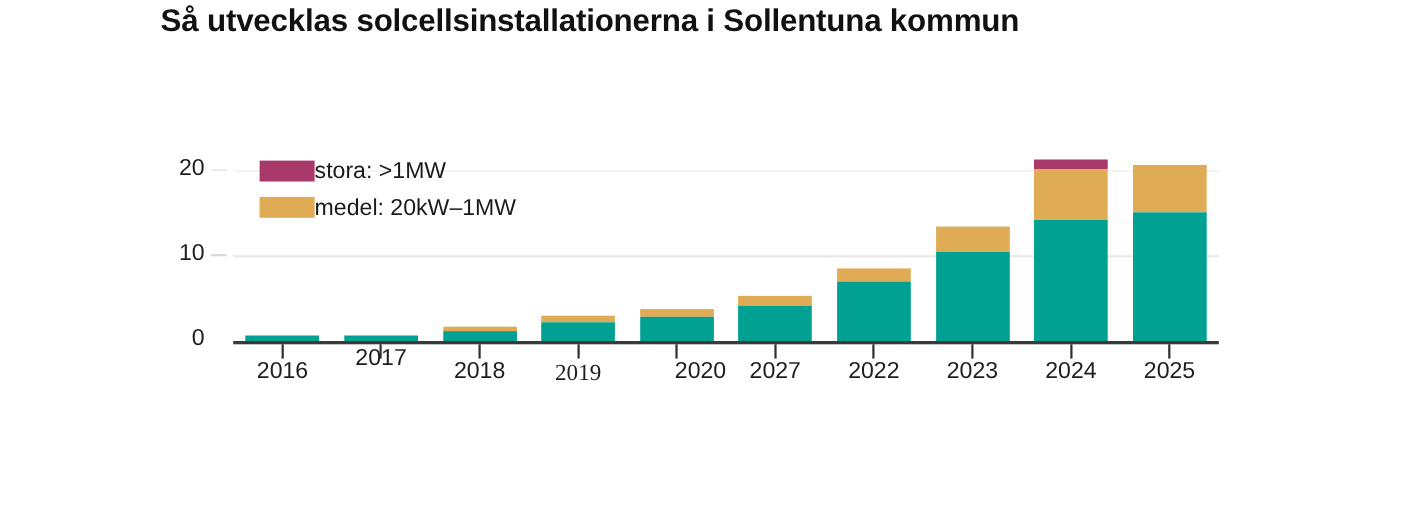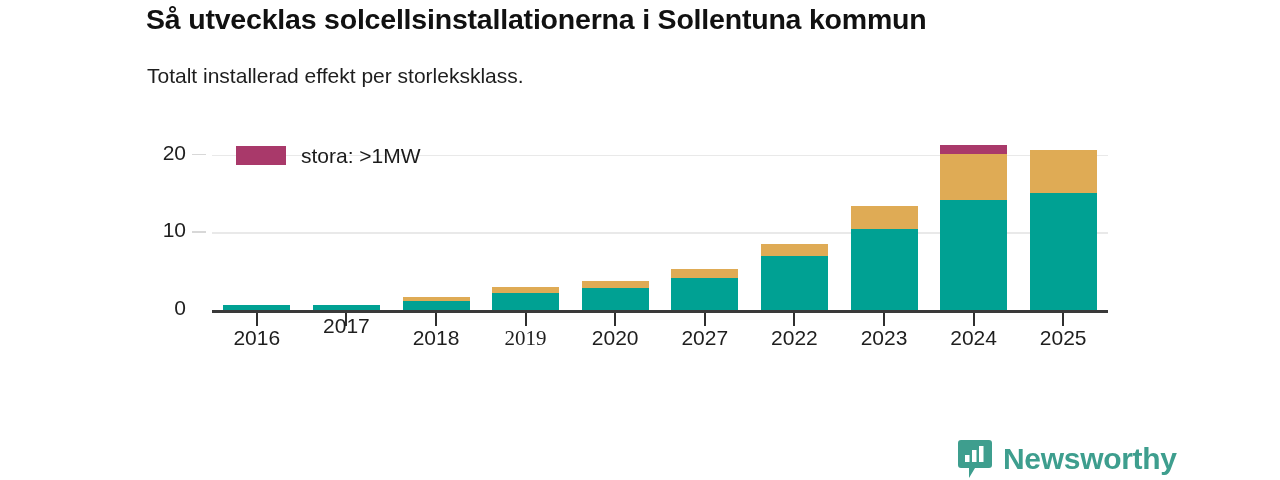--- a/index.html
+++ b/index.html
@@ -138,21 +138,20 @@
     align-items: center;
     height: 29px;
     margin-bottom: 4px;
   }
   .legend-swatch {
     width: 50px;
     height: 19px;
     flex: 0 0 auto;
   }
   .legend-label {
-    margin-left: 15px;
     font-size: 21px;
     color: #1b1b1b;
     white-space: nowrap;
   }
 
   
   .footnote {
     position: absolute;
     left: 148px;
     top: 381px;
@@ -182,21 +181,20 @@
     letter-spacing: -0.3px;
     line-height: 1;
   }
 </style>
 </head>
 <body>
 
 <div class="page">
 
   <div class="title">Så utvecklas solcellsinstallationerna i Sollentuna kommun</div>
-  <div class="subtitle">Totalt installerad effekt per storleksklass.</div>
 
   <div class="chart">
     <div class="plot" id="plot">
         <div class="gridline" style="top: 14.8px;"></div>
         <div class="gridline" style="top: 92.4px;"></div>
       <div class="bars" id="bars">
           <div class="bar-group" style="left: 11.3px;">
             <span class="seg" style="height: 4.656px; background: rgb(0, 161, 147);"></span>
           </div>
           <div class="bar-group" style="left: 100.9px;">
@@ -248,47 +246,40 @@
     <div id="xlabels">
         <div class="xtick" style="left: 255.8px; top: 313px; position: absolute;"></div>
         <div class="xtick-label" style="left: 211.8px; top: 326px; position: absolute;">2016</div>
         <div class="xtick" style="left: 345.4px; top: 313px; position: absolute;"></div>
         <div class="xtick-label" style="left: 301.4px; top: 314px; position: absolute;">2017</div>
         <div class="xtick" style="left: 435px; top: 313px; position: absolute;"></div>
         <div class="xtick-label" style="left: 391px; top: 326px; position: absolute;">2018</div>
         <div class="xtick" style="left: 524.6px; top: 313px; position: absolute;"></div>
         <div class="xtick-label" style="left: 480.6px; top: 326px; position: absolute; font-family: Liberation Serif, serif;">2019</div>
         <div class="xtick" style="left: 614.2px; top: 313px; position: absolute;"></div>
-        <div class="xtick-label" style="left: 570.2px; top: 326px; position: absolute;">2020</div>
+        <div class="xtick-label" style="left: 570.2px; top: 326px; position: absolute; text-align: right;">2020</div>
         <div class="xtick" style="left: 703.8px; top: 313px; position: absolute;"></div>
         <div class="xtick-label" style="left: 659.8px; top: 326px; position: absolute;">2027</div>
         <div class="xtick" style="left: 793.4px; top: 313px; position: absolute;"></div>
         <div class="xtick-label" style="left: 749.4px; top: 326px; position: absolute;">2022</div>
         <div class="xtick" style="left: 883px; top: 313px; position: absolute;"></div>
         <div class="xtick-label" style="left: 839px; top: 326px; position: absolute;">2023</div>
         <div class="xtick" style="left: 972.6px; top: 313px; position: absolute;"></div>
         <div class="xtick-label" style="left: 928.6px; top: 326px; position: absolute;">2024</div>
         <div class="xtick" style="left: 1062.2px; top: 313px; position: absolute;"></div>
         <div class="xtick-label" style="left: 1018.2px; top: 326px; position: absolute;">2025</div>
       </div>
   </div>
 
   <div class="legend" id="legend">
       <div class="legend-row">
         <span class="legend-swatch" style="background: rgb(169, 57, 106);"></span>
         <span class="legend-label">stora: &gt;1MW</span>
       </div>
+      <div class="legend-row">
+        <span class="legend-swatch" style="background: rgb(223, 171, 85);"></span>
+        <span class="legend-label">medel: 20kW–1MW</span>
+      </div>
     </div>
 
 
-  <div class="logo">
-    <span class="logo-mark">
-      <svg width="34" height="38" viewBox="0 0 34 38">
-        <path d="M3 0 H31 A3 3 0 0 1 34 3 V25 A3 3 0 0 1 31 28 H17 L11 38 L11 28 H3 A3 3 0 0 1 0 25 V3 A3 3 0 0 1 3 0 Z" fill="#3e9e8e"></path>
-        <rect x="7" y="15" width="4.5" height="7" fill="#ffffff"></rect>
-        <rect x="14" y="10" width="4.5" height="12" fill="#ffffff"></rect>
-        <rect x="21" y="6" width="4.5" height="16" fill="#ffffff"></rect>
-      </svg>
-    </span>
-    <span class="logo-text">Newsworthy</span>
-  </div>
 
 </div>
 
 </body></html>

